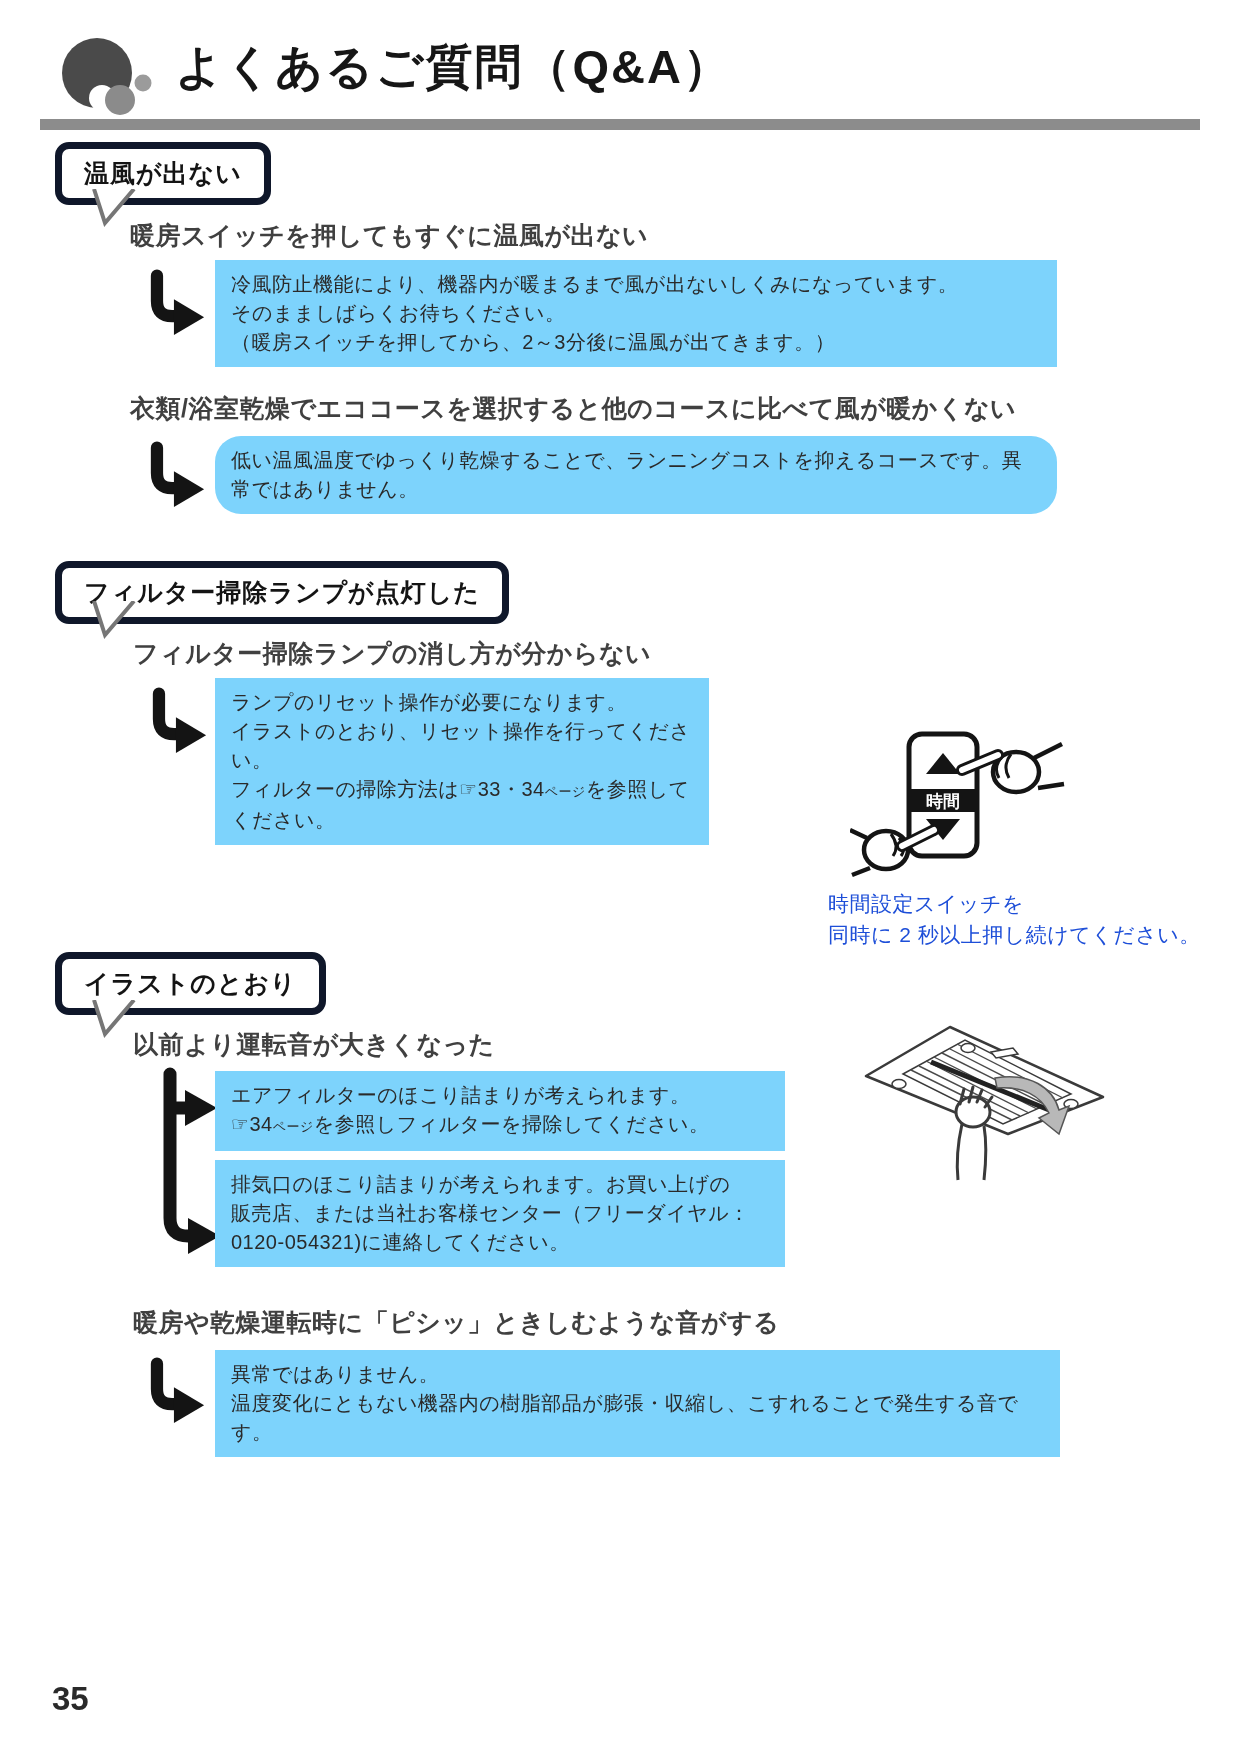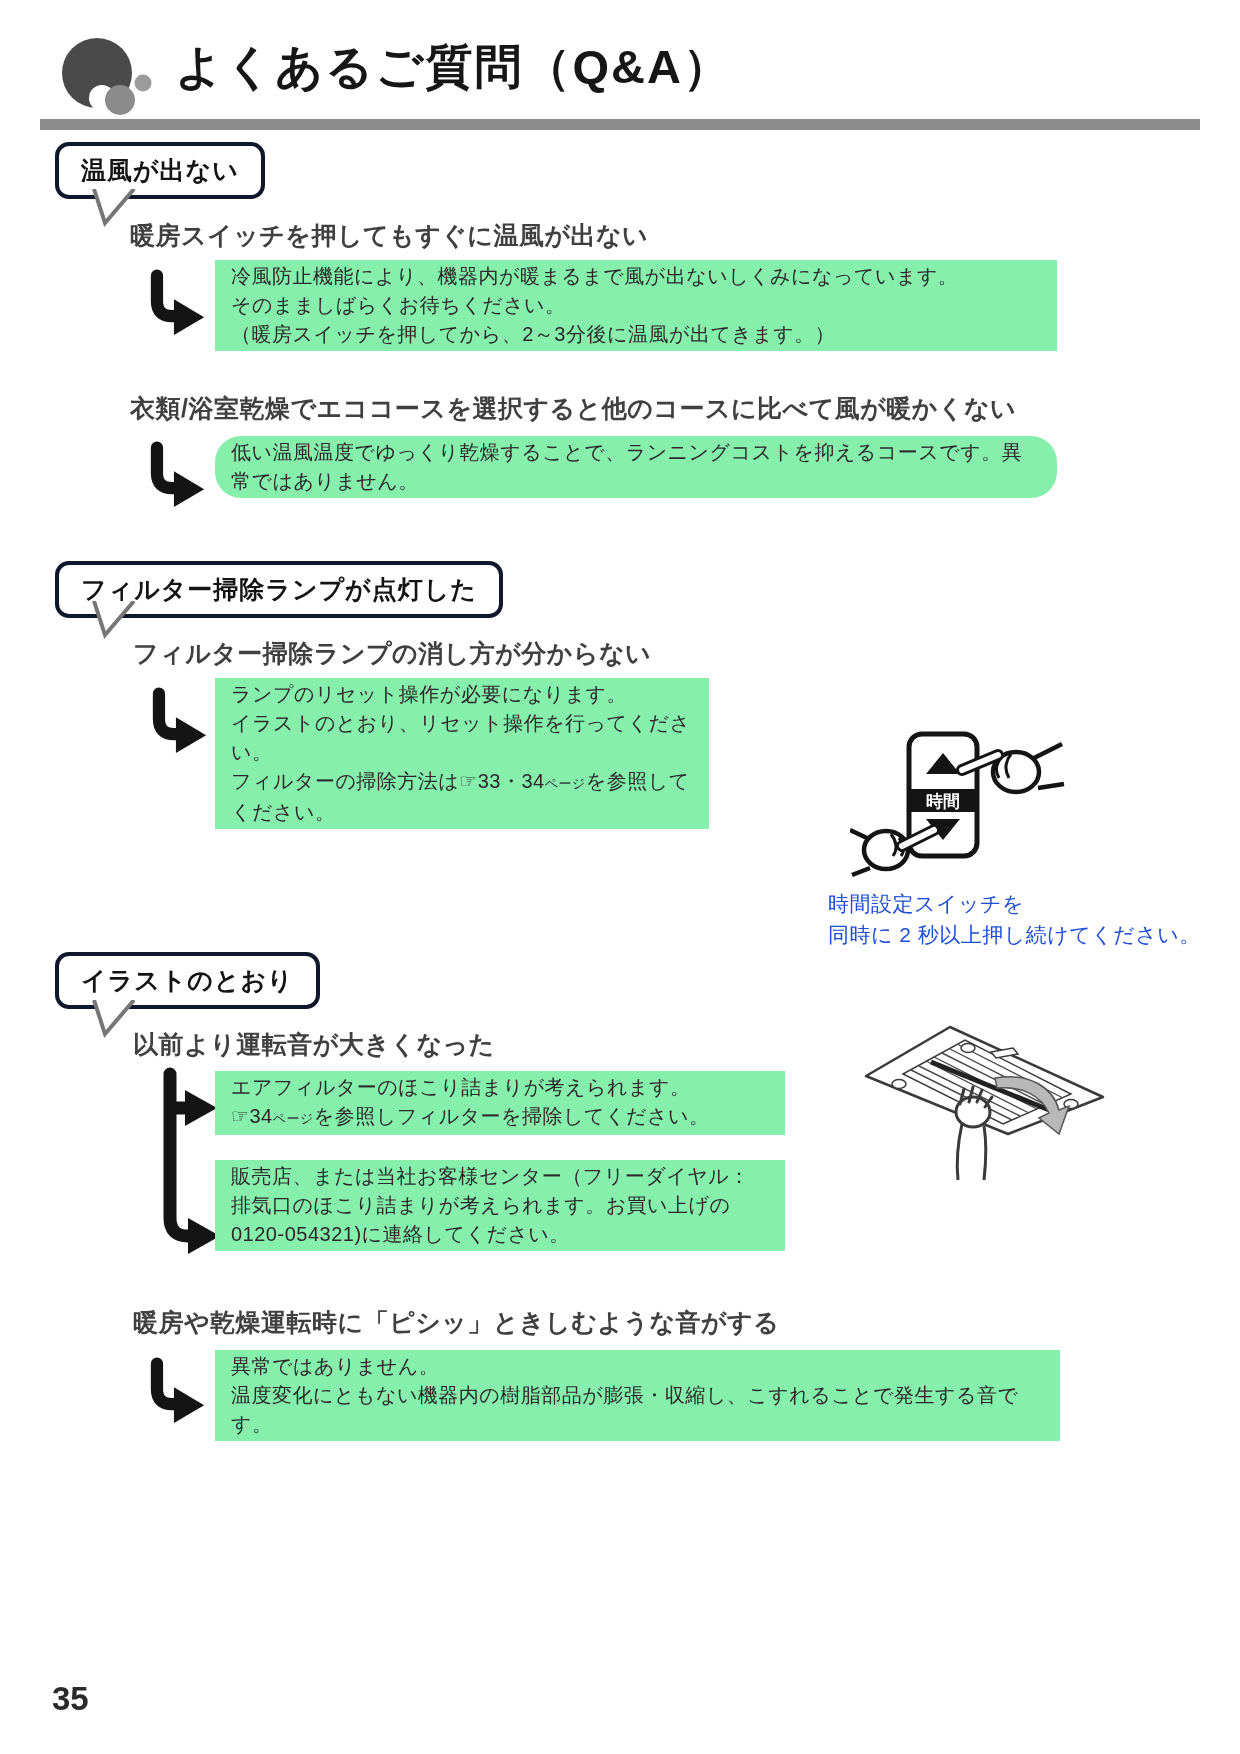--- a/index.html
+++ b/index.html
@@ -4,26 +4,26 @@
 <style>
   html,body{margin:0;padding:0;background:#fff;}
   .page{
     position:relative;width:1240px;height:1754px;background:#ffffff;
     font-family:"Liberation Sans","DejaVu Sans",sans-serif;color:#1f1f1f;overflow:hidden;
   }
   .abs{position:absolute;}
   .title{font-size:47px;font-weight:bold;color:#161616;letter-spacing:2px;}
   .rule{background:#8c8c8c;}
   .bubble{
-    border:4px solid #0f172a;border-radius:14px;background:#fff;
+    border:7px solid #0f172a;border-radius:14px;background:#fff;
     font-weight:bold;font-size:25px;color:#141414;padding:8px 22px;white-space:nowrap;
     letter-spacing:1px;
   }
   .q-head{font-weight:bold;font-size:25px;color:#404040;letter-spacing:0.5px;white-space:nowrap;}
-  .ans{background:#86efac;font-size:20px;line-height:29px;color:#2a2a2a;padding:2px 16px;letter-spacing:0.5px;}
+  .ans{background:#7dd3fc;font-size:20px;line-height:29px;color:#2a2a2a;padding:10px 16px;letter-spacing:0.5px;}
   .small{font-size:13px;}
   .caption{font-size:21px;line-height:31px;color:#1d4ed8;letter-spacing:0.5px;}
   .pagenum{font-size:33px;color:#2a2a2a;font-weight:bold;}
   svg{display:block;}
 </style>
 </head>
 <body>
 
 <div class="page">
 
@@ -120,22 +120,22 @@
     <path d="M22,8 V152 Q22,170 40,170 H42" fill="none" stroke="#141414" stroke-width="13" stroke-linecap="round"></path>
     <path d="M22,42 H38" fill="none" stroke="#141414" stroke-width="13"></path>
     <polygon points="37,24 37,60 69,42" fill="#141414"></polygon>
     <polygon points="40,152 40,188 72,170" fill="#141414"></polygon>
   </svg>
   <div class="abs ans" style="left:215px;top:1071px;width:538px;">
     <div>エアフィルターのほこり詰まりが考えられます。</div>
     <div><span>☞34</span><span class="small">ページ</span><span>を参照しフィルターを掃除してください。</span></div>
   </div>
   <div class="abs ans" style="left:215px;top:1160px;width:538px;">
+    <div>排気口のほこり詰まりが考えられます。お買い上げの</div>
     <div>販売店、または当社お客様センター（フリーダイヤル：</div>
-    <div>排気口のほこり詰まりが考えられます。お買い上げの</div>
     <div>0120-054321)に連絡してください。</div>
   </div>
 
   <svg class="abs" style="left:845px;top:1012px;" width="290" height="170" viewBox="0 0 290 170">
     <polygon points="21,64 105,15 258,85 163,122" fill="#ffffff" stroke="#3a3a3a" stroke-width="2.5" stroke-linejoin="round"></polygon>
     <polygon points="58,62 120,28 226,82 158,112" fill="#ffffff" stroke="#3a3a3a" stroke-width="1.5"></polygon>
     <g stroke="#4a4a4a" stroke-width="1.4">
       <line x1="66" y1="58" x2="167" y2="108"></line>
       <line x1="74" y1="54" x2="175" y2="104"></line>
       <line x1="81" y1="49" x2="184" y2="101"></line>

